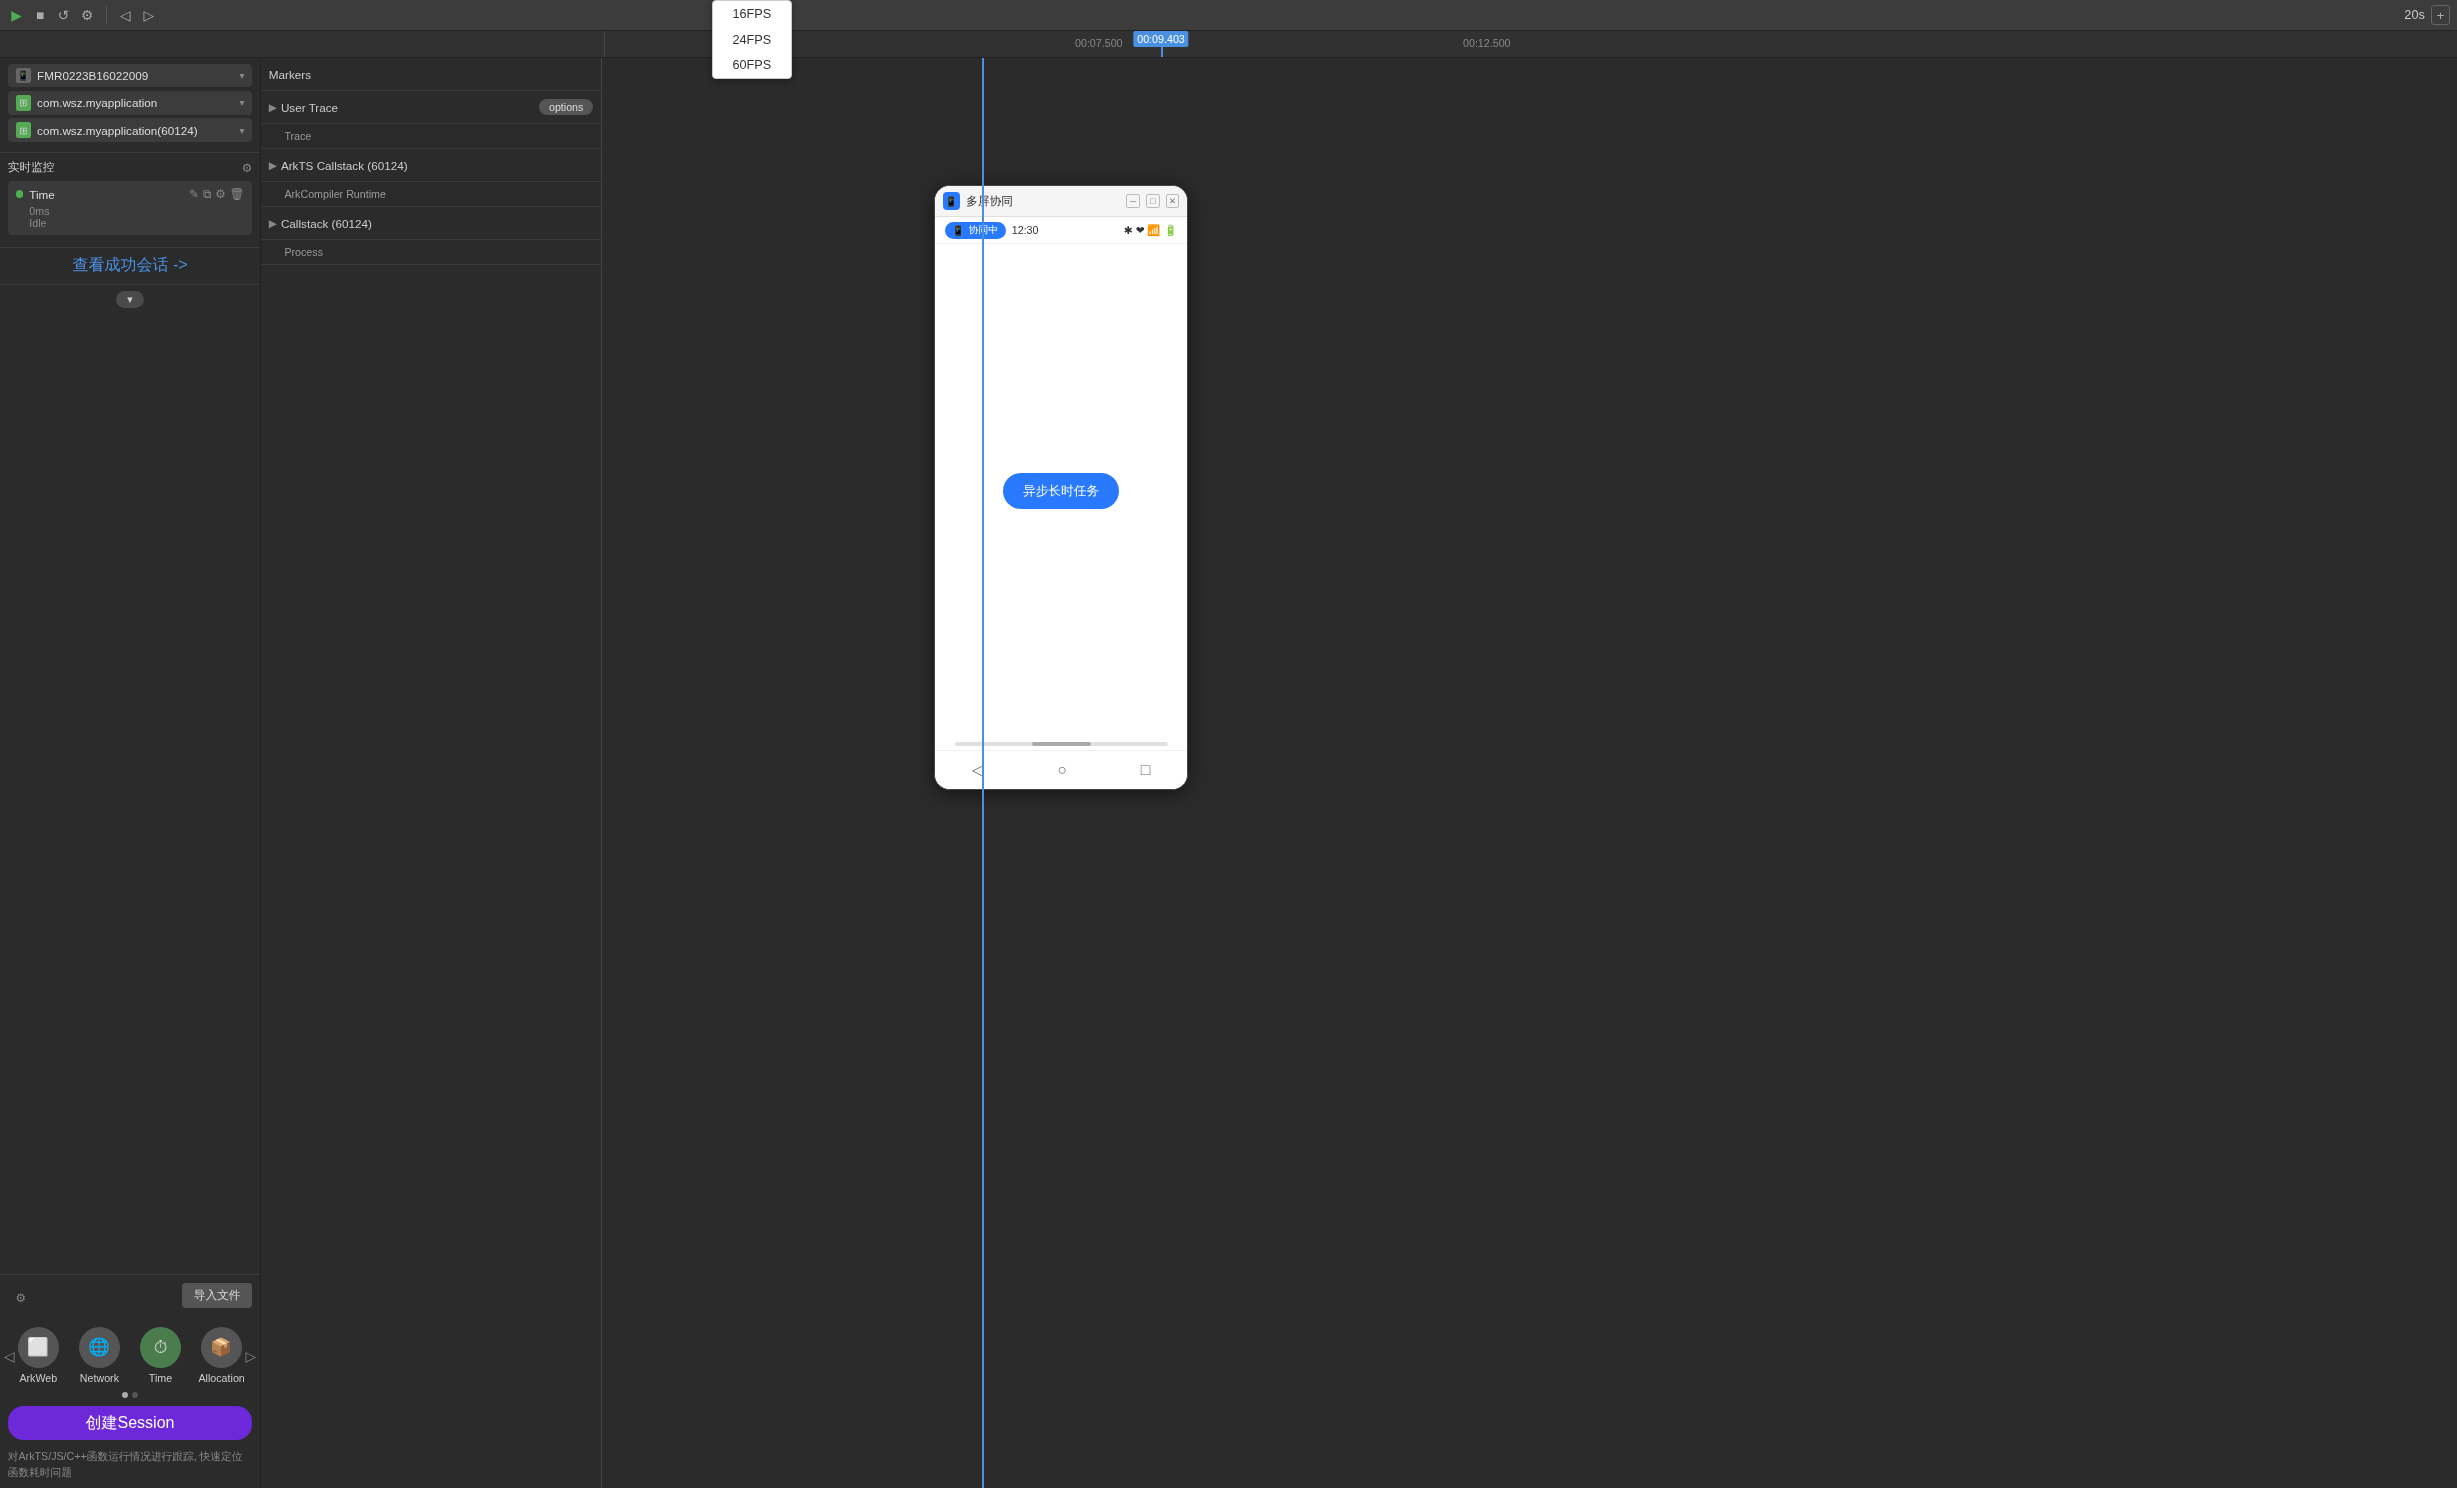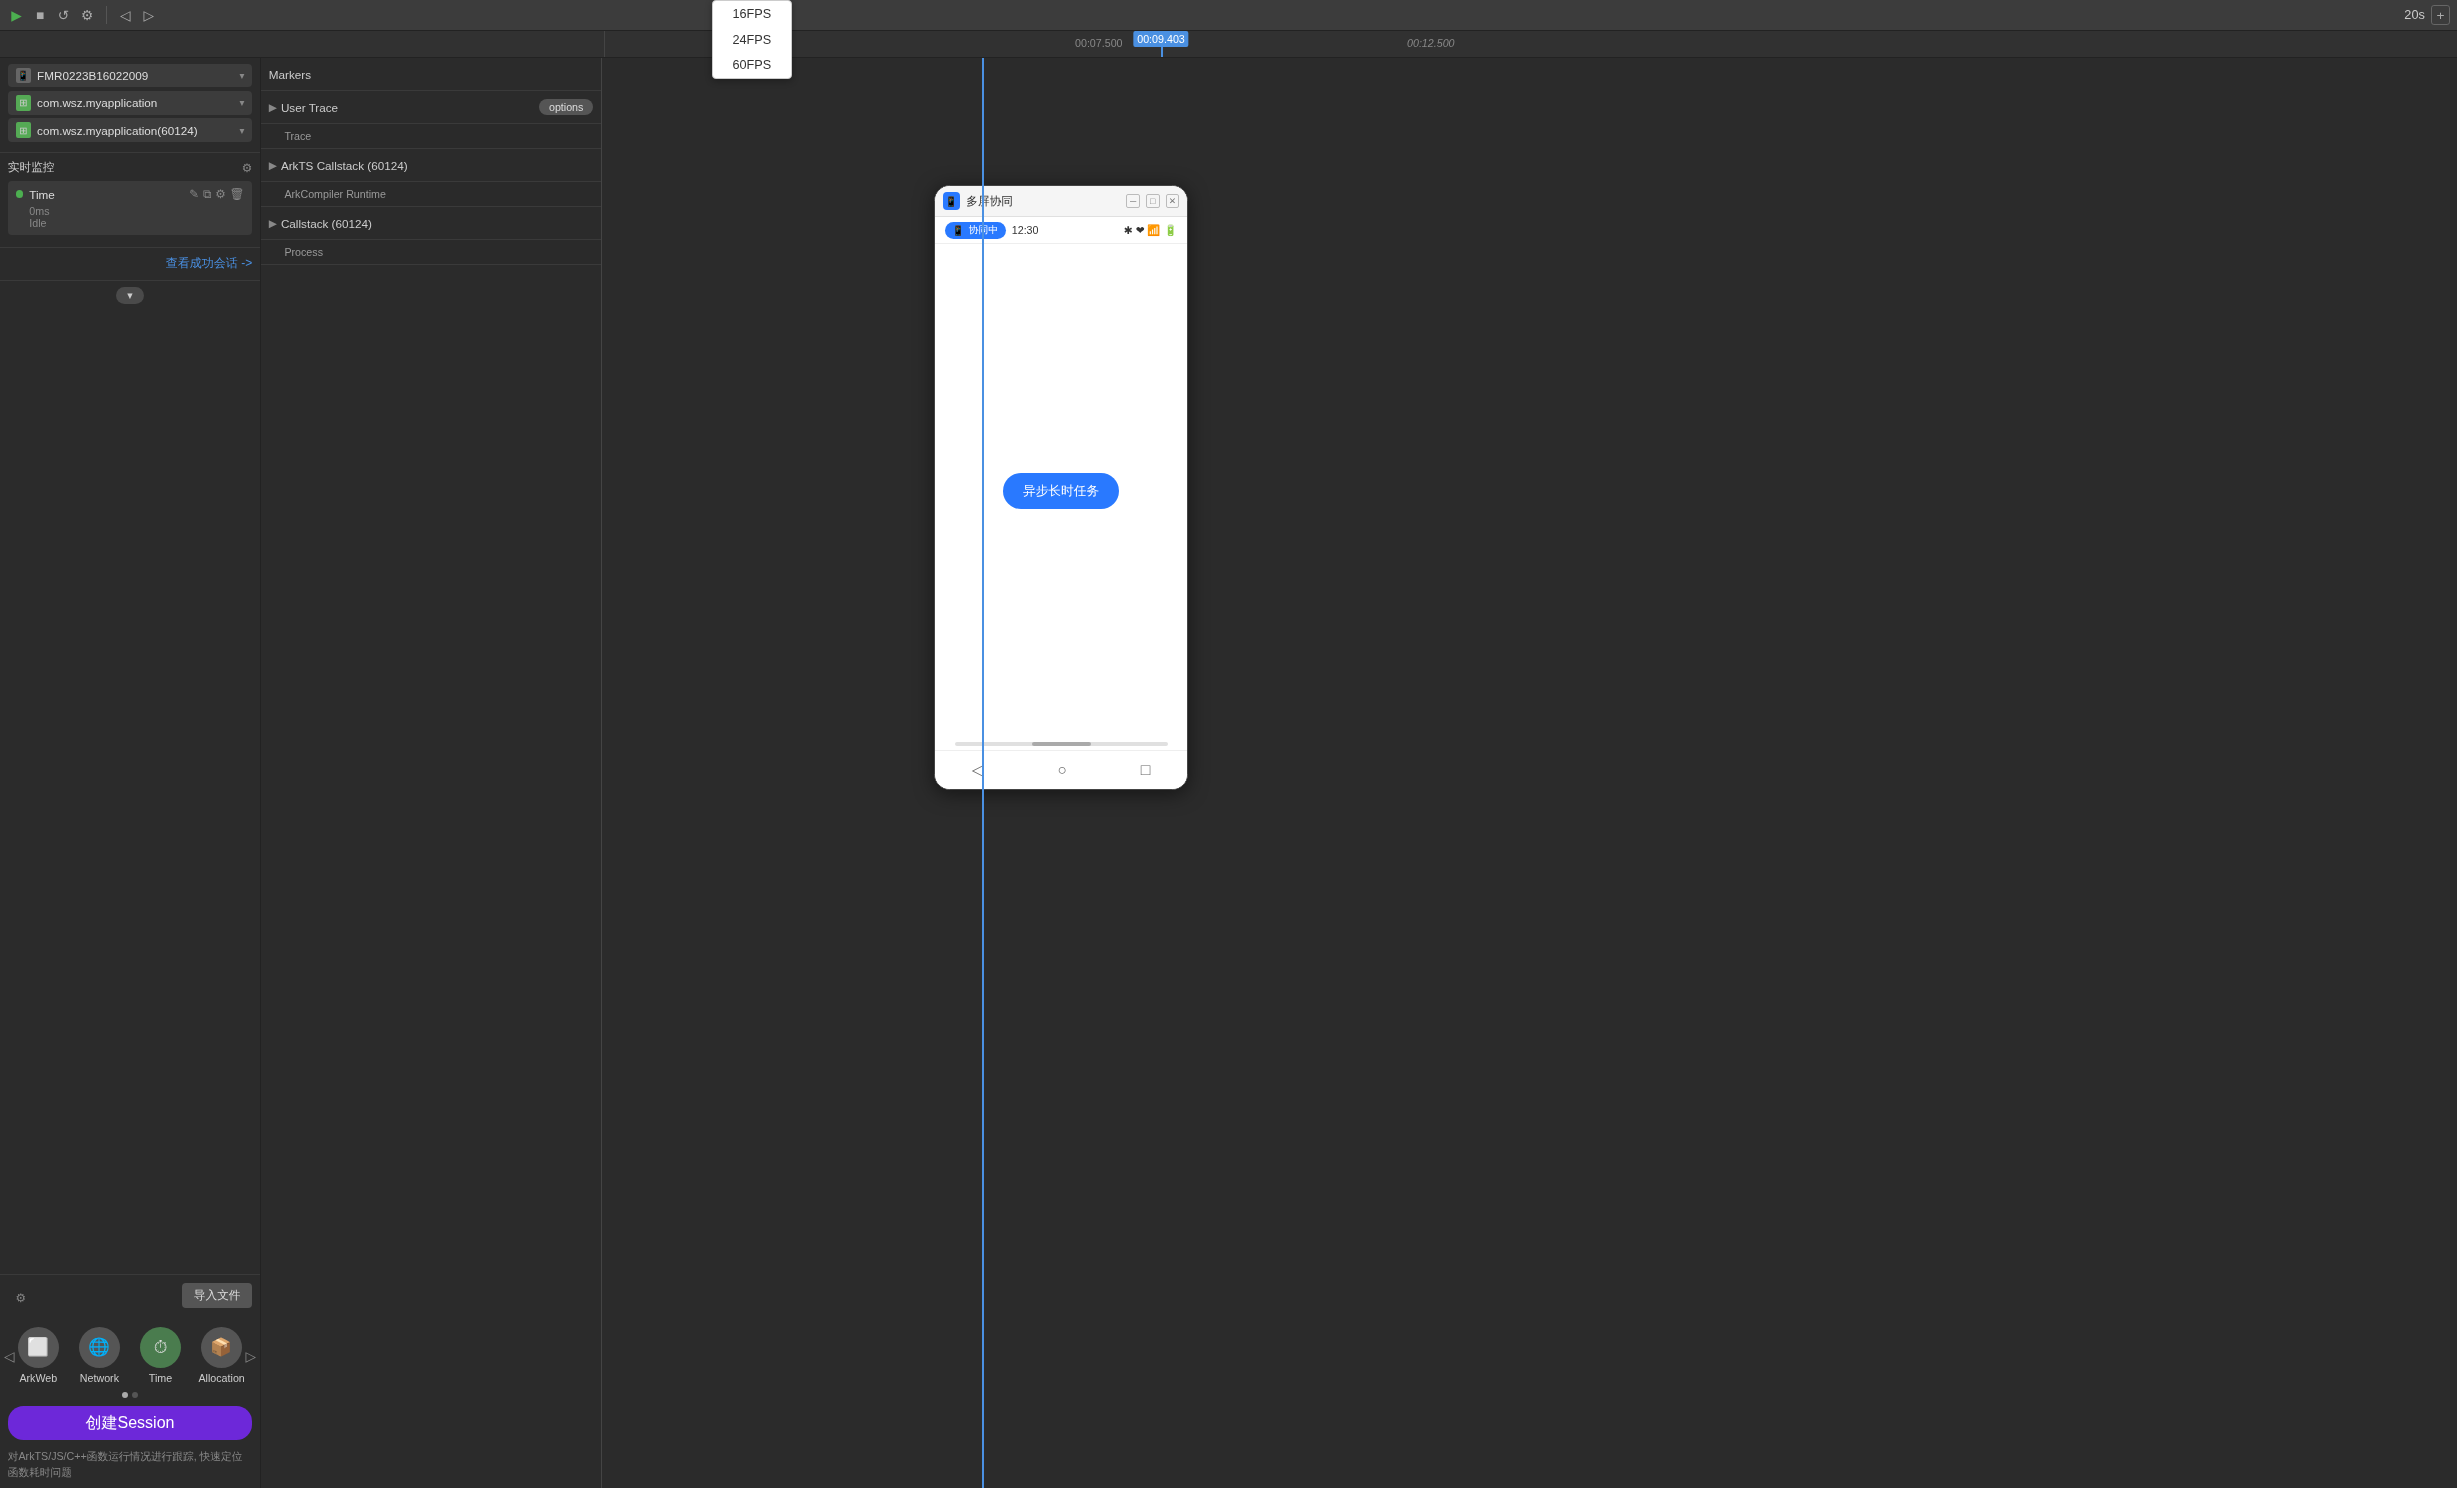--- a/index.html
+++ b/index.html
@@ -189,24 +189,24 @@
       border-radius: 50%;
       background: #4caf50;
     }
     .time-label { color: #ddd; font-size: 11.7px; flex: 1; }
     .time-actions { display: flex; gap: 3.9px; color: #888; cursor: pointer; }
     .time-value { color: #888; font-size: 10.7px; margin-left: 13.7px; }
     .time-status { color: #888; font-size: 10.7px; margin-left: 13.7px; }
 
     
     .chat-link {
-      text-align: right;
+      text-align: center;
       padding: 7.8px;
       color: #4a90e2;
-      font-size: 12px;
+      font-size: 16px;
       cursor: pointer;
       border-bottom: 1px solid #3a3a3a;
     }
 
     
     .dropdown-toggle {
       display: flex;
       justify-content: center;
       padding: 5.9px;
     }
@@ -514,21 +514,21 @@
 </div>
 
 <div class="timeline-header">
   <div class="timeline-left-pad"></div>
   <div class="timeline-ruler">
     <div class="timeline-cursor" style="left: 556px;">
       <div class="timeline-cursor-label">00:09.403</div>
     </div>
     <div class="timeline-tick" style="left: 127px;">00:02.500</div>
     <div class="timeline-tick" style="left: 468px;">00:07.500</div>
-    <div class="timeline-tick" style="left: 800px; font-style: italic;">00:12.500</div>
+    <div class="timeline-tick" style="left: 856px;">00:12.500</div>
     <div class="timeline-tick" style="left: 1219px; margin-top: 40px;">00:17.500</div>
   </div>
 </div>
 
 <div class="main-content">
 
   <div class="left-sidebar">
 
     <div class="device-selector">
       <div class="select-row">

